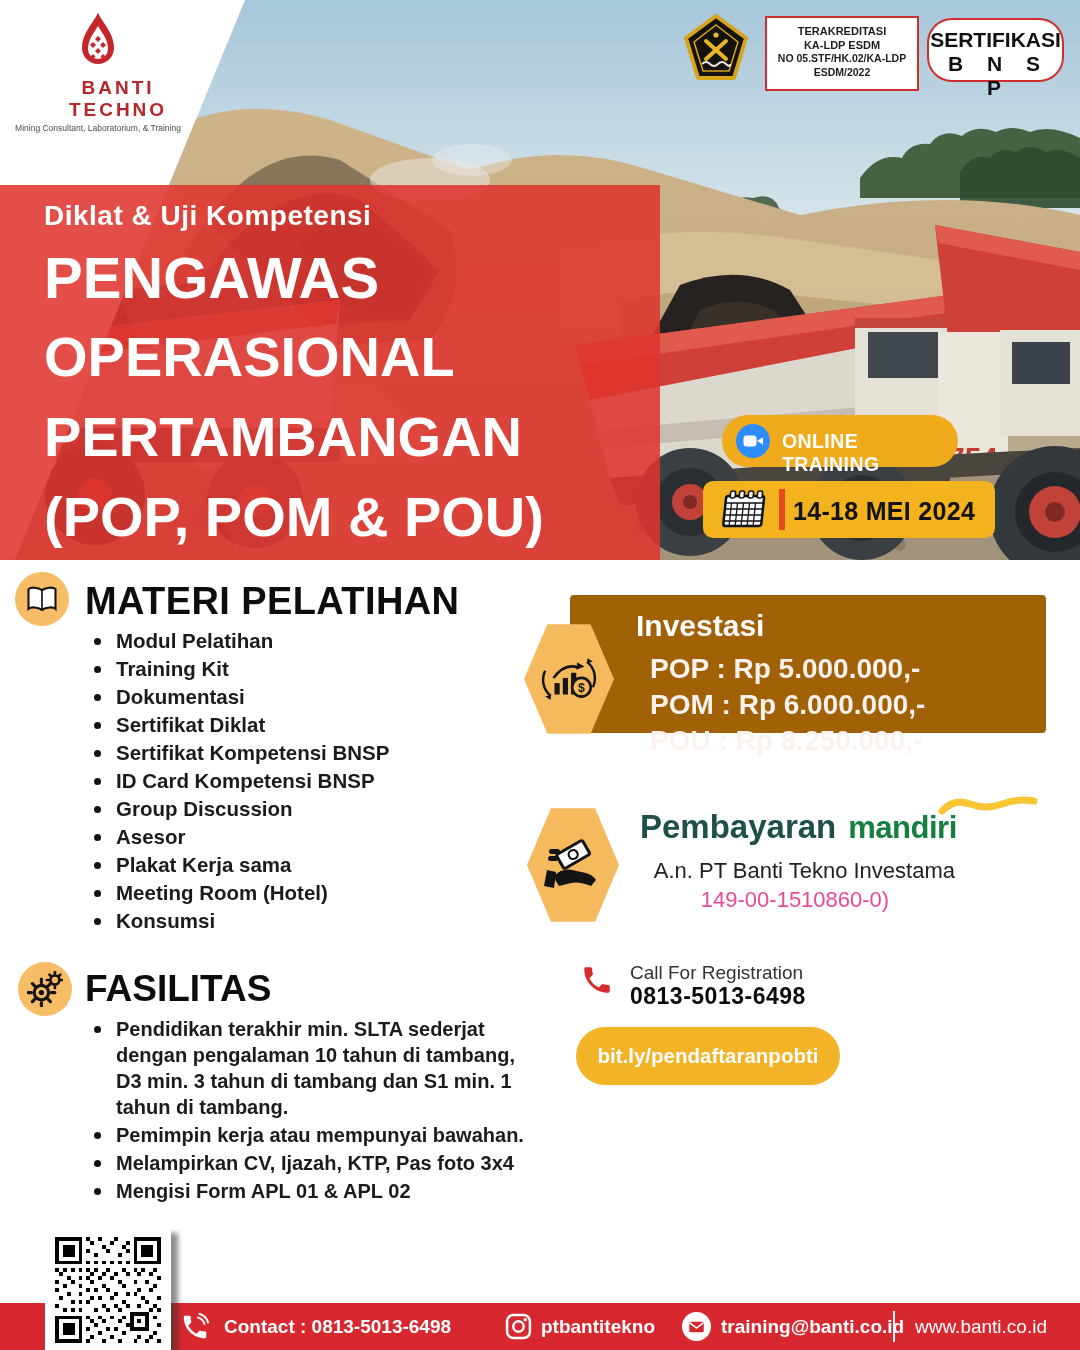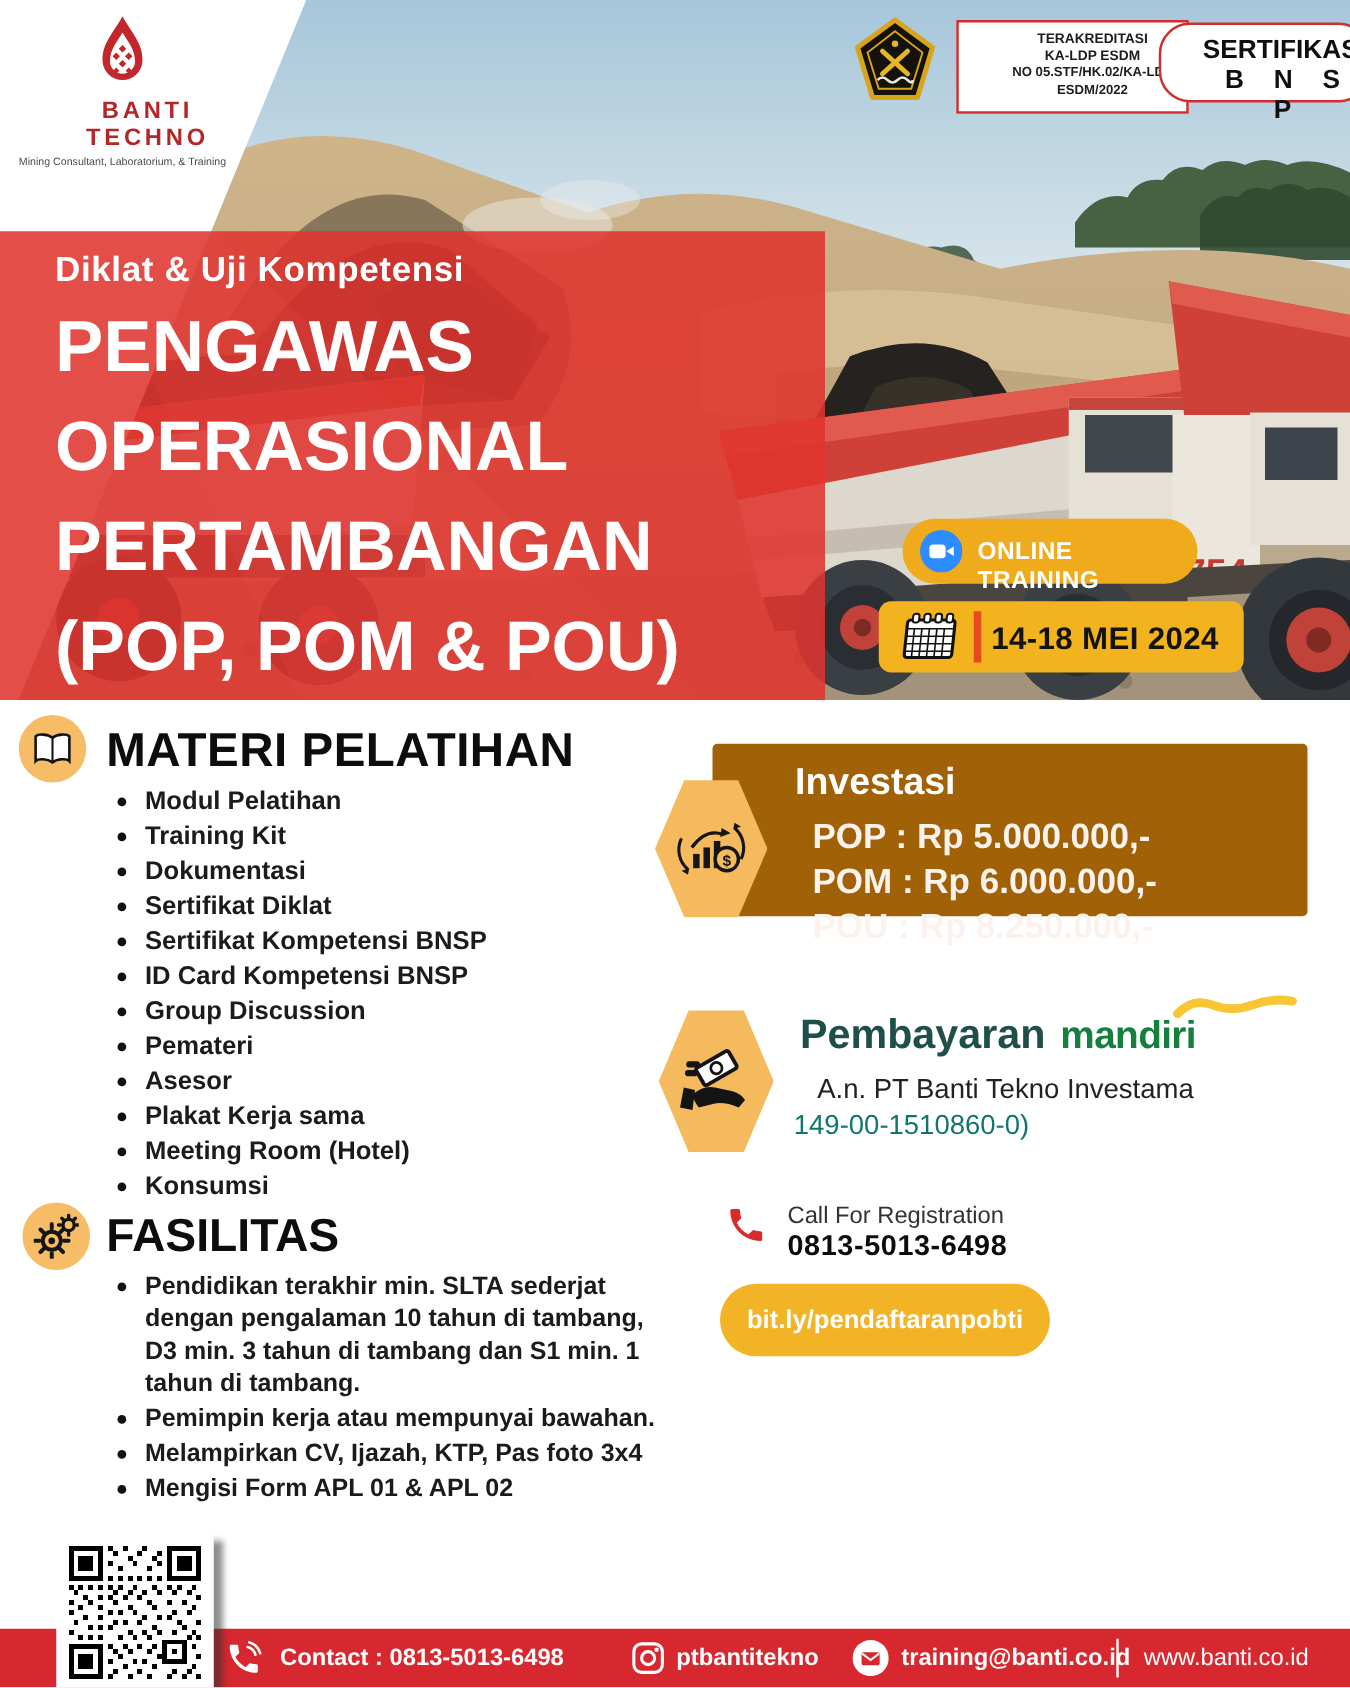--- a/index.html
+++ b/index.html
@@ -21,21 +21,21 @@
   .t3{top:204px;font-size:56px;font-weight:600;}
   .t4{top:284px;font-size:56px;font-weight:800;}
 
   
   .logo{position:absolute;left:8px;top:12px;width:180px;text-align:center;z-index:7;}
   .logo-name{font-size:19px;font-weight:bold;color:#b5262a;letter-spacing:3px;margin-top:3px;margin-left:40px;}
   .logo-tagline{font-size:8.5px;color:#4c4c4c;margin-top:2px;}
 
   
   .emblem{position:absolute;left:683px;top:14px;width:66px;height:68px;z-index:7;}
-  .badge-box{position:absolute;background:#fff;border:2.5px solid #cf2e2e;text-align:center;z-index:7;padding-left:32px;}
+  .badge-box{position:absolute;background:#fff;border:2.5px solid #cf2e2e;text-align:center;z-index:7;}
   .accred{left:765px;top:16px;width:150px;height:64px;padding-top:7px;}
   .accred div{font-size:11px;font-weight:bold;line-height:13.5px;color:#1d1d1d;}
   .accred .small{font-size:10.5px;}
   .bnsp{left:927px;top:18px;width:133px;height:60px;border-radius:25px;}
   .bnsp .l1{font-size:21px;font-weight:800;margin-top:8px;color:#101010;}
   .bnsp .l2{font-size:21px;font-weight:800;letter-spacing:9px;color:#101010;margin-left:6px;}
 
   
   .online-pill{position:absolute;left:722px;top:415px;width:236px;height:52px;border-radius:26px;
                background:#f0ab1c;z-index:6;}
@@ -73,21 +73,21 @@
   .hex{position:absolute;background:#f5b95e;display:flex;align-items:center;justify-content:center;
        clip-path:polygon(0% 50%,26% 2%,74% 2%,100% 50%,74% 98%,26% 98%);}
   .invest-hex{left:524px;top:622px;width:90px;height:114px;z-index:3;}
   .pay-hex{left:527px;top:806px;width:92px;height:118px;}
 
   .pay-row{position:absolute;left:640px;top:808px;width:430px;}
   .pay-word{font-size:33px;font-weight:800;color:#1e4f4a;}
   .bank-word{font-size:31px;font-weight:800;color:#15803d;margin-left:12px;letter-spacing:-.5px;text-align:center;}
   .wave{position:absolute;left:298px;top:-12px;}
   .pay-name{position:absolute;left:635px;top:858px;width:320px;text-align:right;font-size:22px;color:#222;}
-  .pay-number{position:absolute;left:635px;top:887px;width:320px;text-align:left;font-size:22px;color:#0f766e;}
+  .pay-number{position:absolute;left:635px;top:887px;width:320px;text-align:center;font-size:22px;color:#ec4899;}
 
   .reg-icon{position:absolute;left:580px;top:963px;}
   .reg-label{position:absolute;left:630px;top:962px;font-size:19px;color:#333;}
   .reg-number{position:absolute;left:630px;top:983px;font-size:23px;font-weight:800;color:#0c0c0c;letter-spacing:.5px;}
   .bitly{position:absolute;left:576px;top:1027px;width:264px;height:58px;border-radius:29px;background:#f2b327;
          display:flex;align-items:center;justify-content:center;font-size:20.5px;font-weight:800;color:#fff;}
 
   
   .footer{position:absolute;left:0;top:1303px;width:1080px;height:47px;background:#d7282f;z-index:10;}
   .f-item{position:absolute;top:0;height:47px;display:flex;align-items:center;color:#fff;}
@@ -280,21 +280,20 @@
   </div>
   <div class="abs materi-head">MATERI PELATIHAN</div>
   <ul class="blist materi-list">
     <li>Modul Pelatihan</li>
     <li>Training Kit</li>
     <li>Dokumentasi</li>
     <li>Sertifikat Diklat</li>
     <li>Sertifikat Kompetensi BNSP</li>
     <li>ID Card Kompetensi BNSP</li>
     <li>Group Discussion</li>
-    <li>Pemateri</li>
     <li>Asesor</li>
     <li>Plakat Kerja sama</li>
     <li>Meeting Room (Hotel)</li>
     <li>Konsumsi</li>
   </ul>
 
   <div class="sec-icon fasil-icon">
     <svg width="36" height="36" viewBox="0 0 40 40">
       <g fill="none" stroke="#151515">
         <circle cx="16" cy="24" r="8" stroke-width="3.5"></circle>

